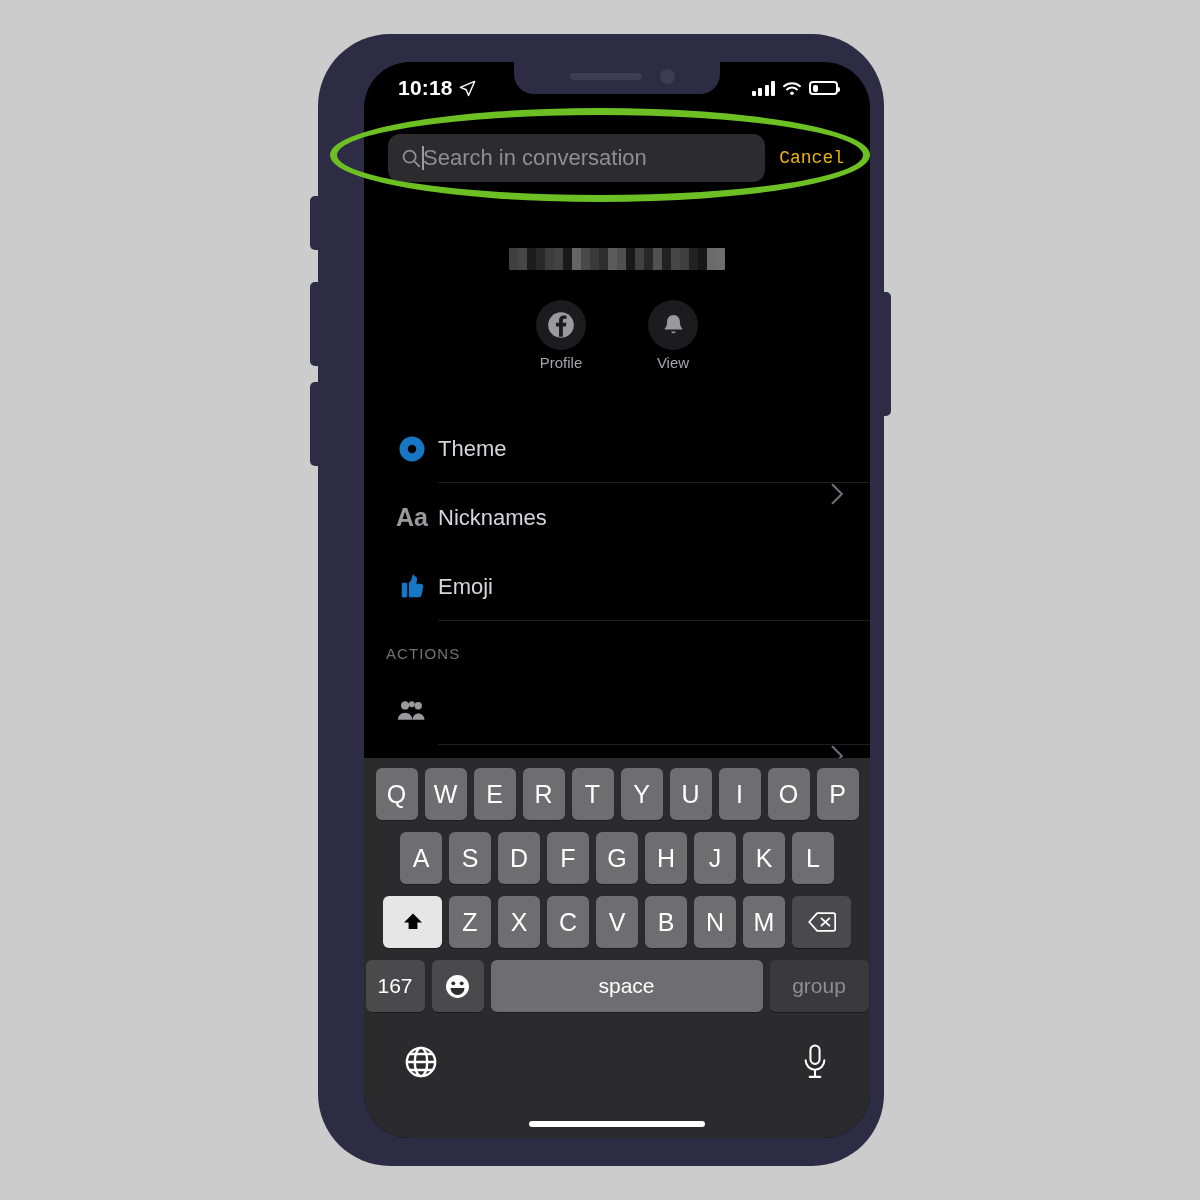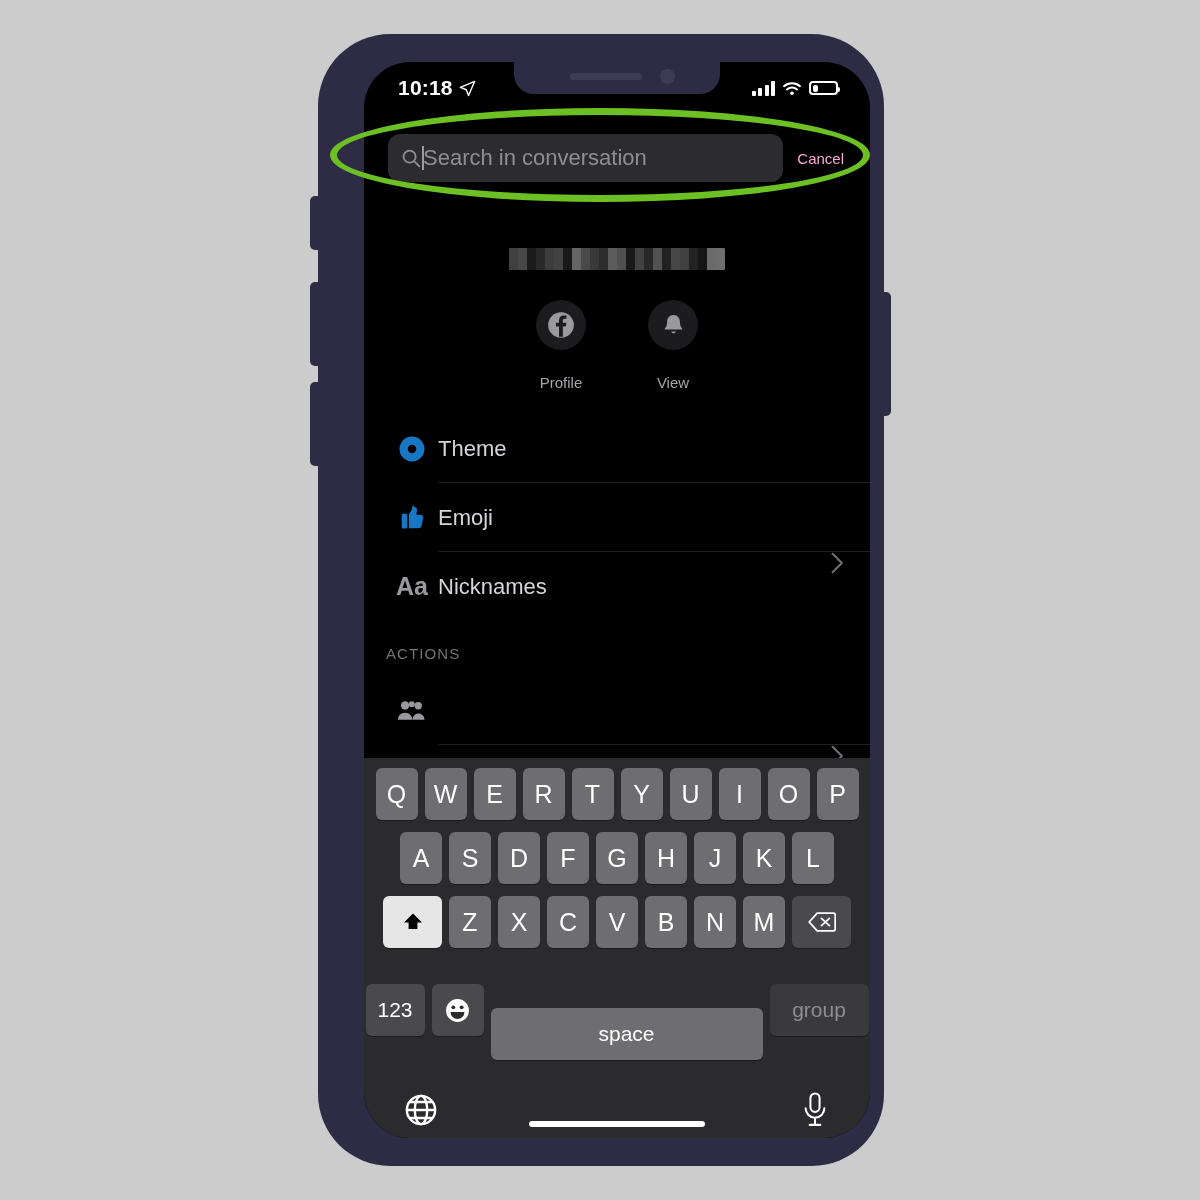--- a/index.html
+++ b/index.html
@@ -171,23 +171,24 @@
     background: #9b9ba0;
     flex: 0 0 auto;
   }
   .search-placeholder {
     color: #8e8e93;
     font-size: 22px;
     white-space: nowrap;
     margin-left: -1px;
   }
   .cancel-btn {
-    color: #f9a8d4;
-    font-size: 15px;
+    color: #eab308;
+    font-size: 18px;
     white-space: nowrap;
+    font-family: Liberation Mono, monospace;
   }
 
   
   .redacted {
     position: absolute;
     top: 186px;
     left: 50%;
     transform: translateX(-50%);
     height: 22px;
     z-index: 6;
@@ -205,21 +206,21 @@
     width: 100%;
     display: flex;
     justify-content: center;
     gap: 40px;
     z-index: 6;
   }
   .qa-item {
     display: flex;
     flex-direction: column;
     align-items: center;
-    gap: 24px;
+    gap: 4px;
     width: 72px;
     text-align: center;
   }
   .qa-circle {
     width: 50px; height: 50px;
     border-radius: 50%;
     background: #1c1c1e;
     display: flex;
     align-items: center;
     justify-content: center;
@@ -316,21 +317,21 @@
     box-shadow: 0 1px 0 rgba(0,0,0,0.35);
   }
   .key.dark {
     background: #4a4a4c;
   }
   .key.shift-active {
     background: #e6e6e6;
     color: #000000;
   }
   .key.wide { width: 59px; }
-  .key.space { width: 272px; font-size: 21px; margin-top: 48px; }
+  .key.space { width: 272px; font-size: 21px; }
   .key.num { width: 59px; font-size: 21px; }
   .key.emoji { width: 52px; font-size: 24px; }
   .key.search { width: 99px; font-size: 21px; color: #8e8e92; background:#3a3a3c; }
   .kb-row.r2 { padding: 0 22px; }
   .kb-row.r3 { gap: 7px; }
   .kb-bottom {
     display: flex;
     align-items: center;
     justify-content: space-between;
     padding: 6px 40px 0 40px;
@@ -473,37 +474,37 @@
             <circle cx="12" cy="12" r="10" fill="#1877c4"></circle>
             <circle cx="12" cy="12" r="3.4" fill="#000000"></circle>
           </svg>
         </div>
         <div class="row-label">Theme</div>
         <div class="row-sep"></div>
       </div>
 
       <div class="row">
         <div class="row-icon">
-          <svg width="29" height="29" viewBox="0 0 24 24">
-            <path d="M13.3 1.8c-.9 0-1.25.75-1.45 1.5l-.8 3c-.25.95-.85 1.65-1.55 2.2l-.5.4v12h8.1c1.15 0 2.1-.8 2.35-1.9l1.45-6.6c.3-1.4-.75-2.7-2.2-2.7h-3.55l.6-3.2c.3-1.6-.75-3.1-2.45-3.1z" fill="#1877c4"></path>
-            <rect x="3.1" y="8.8" width="4.6" height="12.2" rx="1.1" fill="#1877c4"></rect>
-          </svg>
-        </div>
-        <div class="row-label">Emoji</div>
-        <div class="row-sep"></div>
-      </div>
-
-      <div class="row">
-        <div class="row-icon">
           <span style="color:#9a9a9e;font-size:25px;font-weight:bold;">Aa</span>
         </div>
         <div class="row-label">Nicknames</div>
         <svg class="chev" width="13" height="22" viewBox="0 0 12 20">
           <path d="M1.5 1.5L10 10l-8.5 8.5" fill="none" stroke="#6e6e73" stroke-width="2" stroke-linecap="round" stroke-linejoin="round"></path>
         </svg>
+      </div>
+
+      <div class="row">
+        <div class="row-icon">
+          <svg width="29" height="29" viewBox="0 0 24 24">
+            <path d="M13.3 1.8c-.9 0-1.25.75-1.45 1.5l-.8 3c-.25.95-.85 1.65-1.55 2.2l-.5.4v12h8.1c1.15 0 2.1-.8 2.35-1.9l1.45-6.6c.3-1.4-.75-2.7-2.2-2.7h-3.55l.6-3.2c.3-1.6-.75-3.1-2.45-3.1z" fill="#1877c4"></path>
+            <rect x="3.1" y="8.8" width="4.6" height="12.2" rx="1.1" fill="#1877c4"></rect>
+          </svg>
+        </div>
+        <div class="row-label">Emoji</div>
+        <div class="row-sep"></div>
       </div>
 
       <div class="section-head">ACTIONS</div>
 
       <div class="row">
         <div class="row-icon">
           <svg width="30" height="30" viewBox="0 0 26 20">
             <circle cx="7" cy="5.2" r="3.6" fill="#9a9a9e"></circle>
             <circle cx="18.4" cy="5.4" r="3.2" fill="#9a9a9e"></circle>
             <circle cx="12.8" cy="4.2" r="2.6" fill="#9a9a9e"></circle>
@@ -569,21 +570,21 @@
           <span id="kb-row3-keys" style="display:contents"></span>
         <div class="key wide dark">
           <svg width="28" height="22" viewBox="0 0 28 22">
             <path d="M9.2 2.2h16.4a1.6 1.6 0 0 1 1.6 1.6v14.4a1.6 1.6 0 0 1-1.6 1.6H9.2L1.2 11z" fill="none" stroke="#ffffff" stroke-width="1.8" stroke-linejoin="round"></path>
             <line x1="13.4" y1="7.4" x2="21.4" y2="14.6" stroke="#ffffff" stroke-width="1.8" stroke-linecap="round"></line>
             <line x1="21.4" y1="7.4" x2="13.4" y2="14.6" stroke="#ffffff" stroke-width="1.8" stroke-linecap="round"></line>
           </svg>
         </div>
       </div>
       <div class="kb-row">
-        <div class="key num dark">123</div>
+        <div class="key num dark">167</div>
         <div class="key emoji dark">
           <svg width="27" height="27" viewBox="0 0 24 24">
             <circle cx="12" cy="12" r="10.2" fill="#ffffff"></circle>
             <circle cx="8.3" cy="9.2" r="1.7" fill="#2b2b2d"></circle>
             <circle cx="15.7" cy="9.2" r="1.7" fill="#2b2b2d"></circle>
             <path d="M5.8 13.4h12.4a6.2 6.2 0 0 1-12.4 0z" fill="#2b2b2d"></path>
           </svg>
         </div>
         <div class="key space">space</div>
         <div class="key search">group</div>

